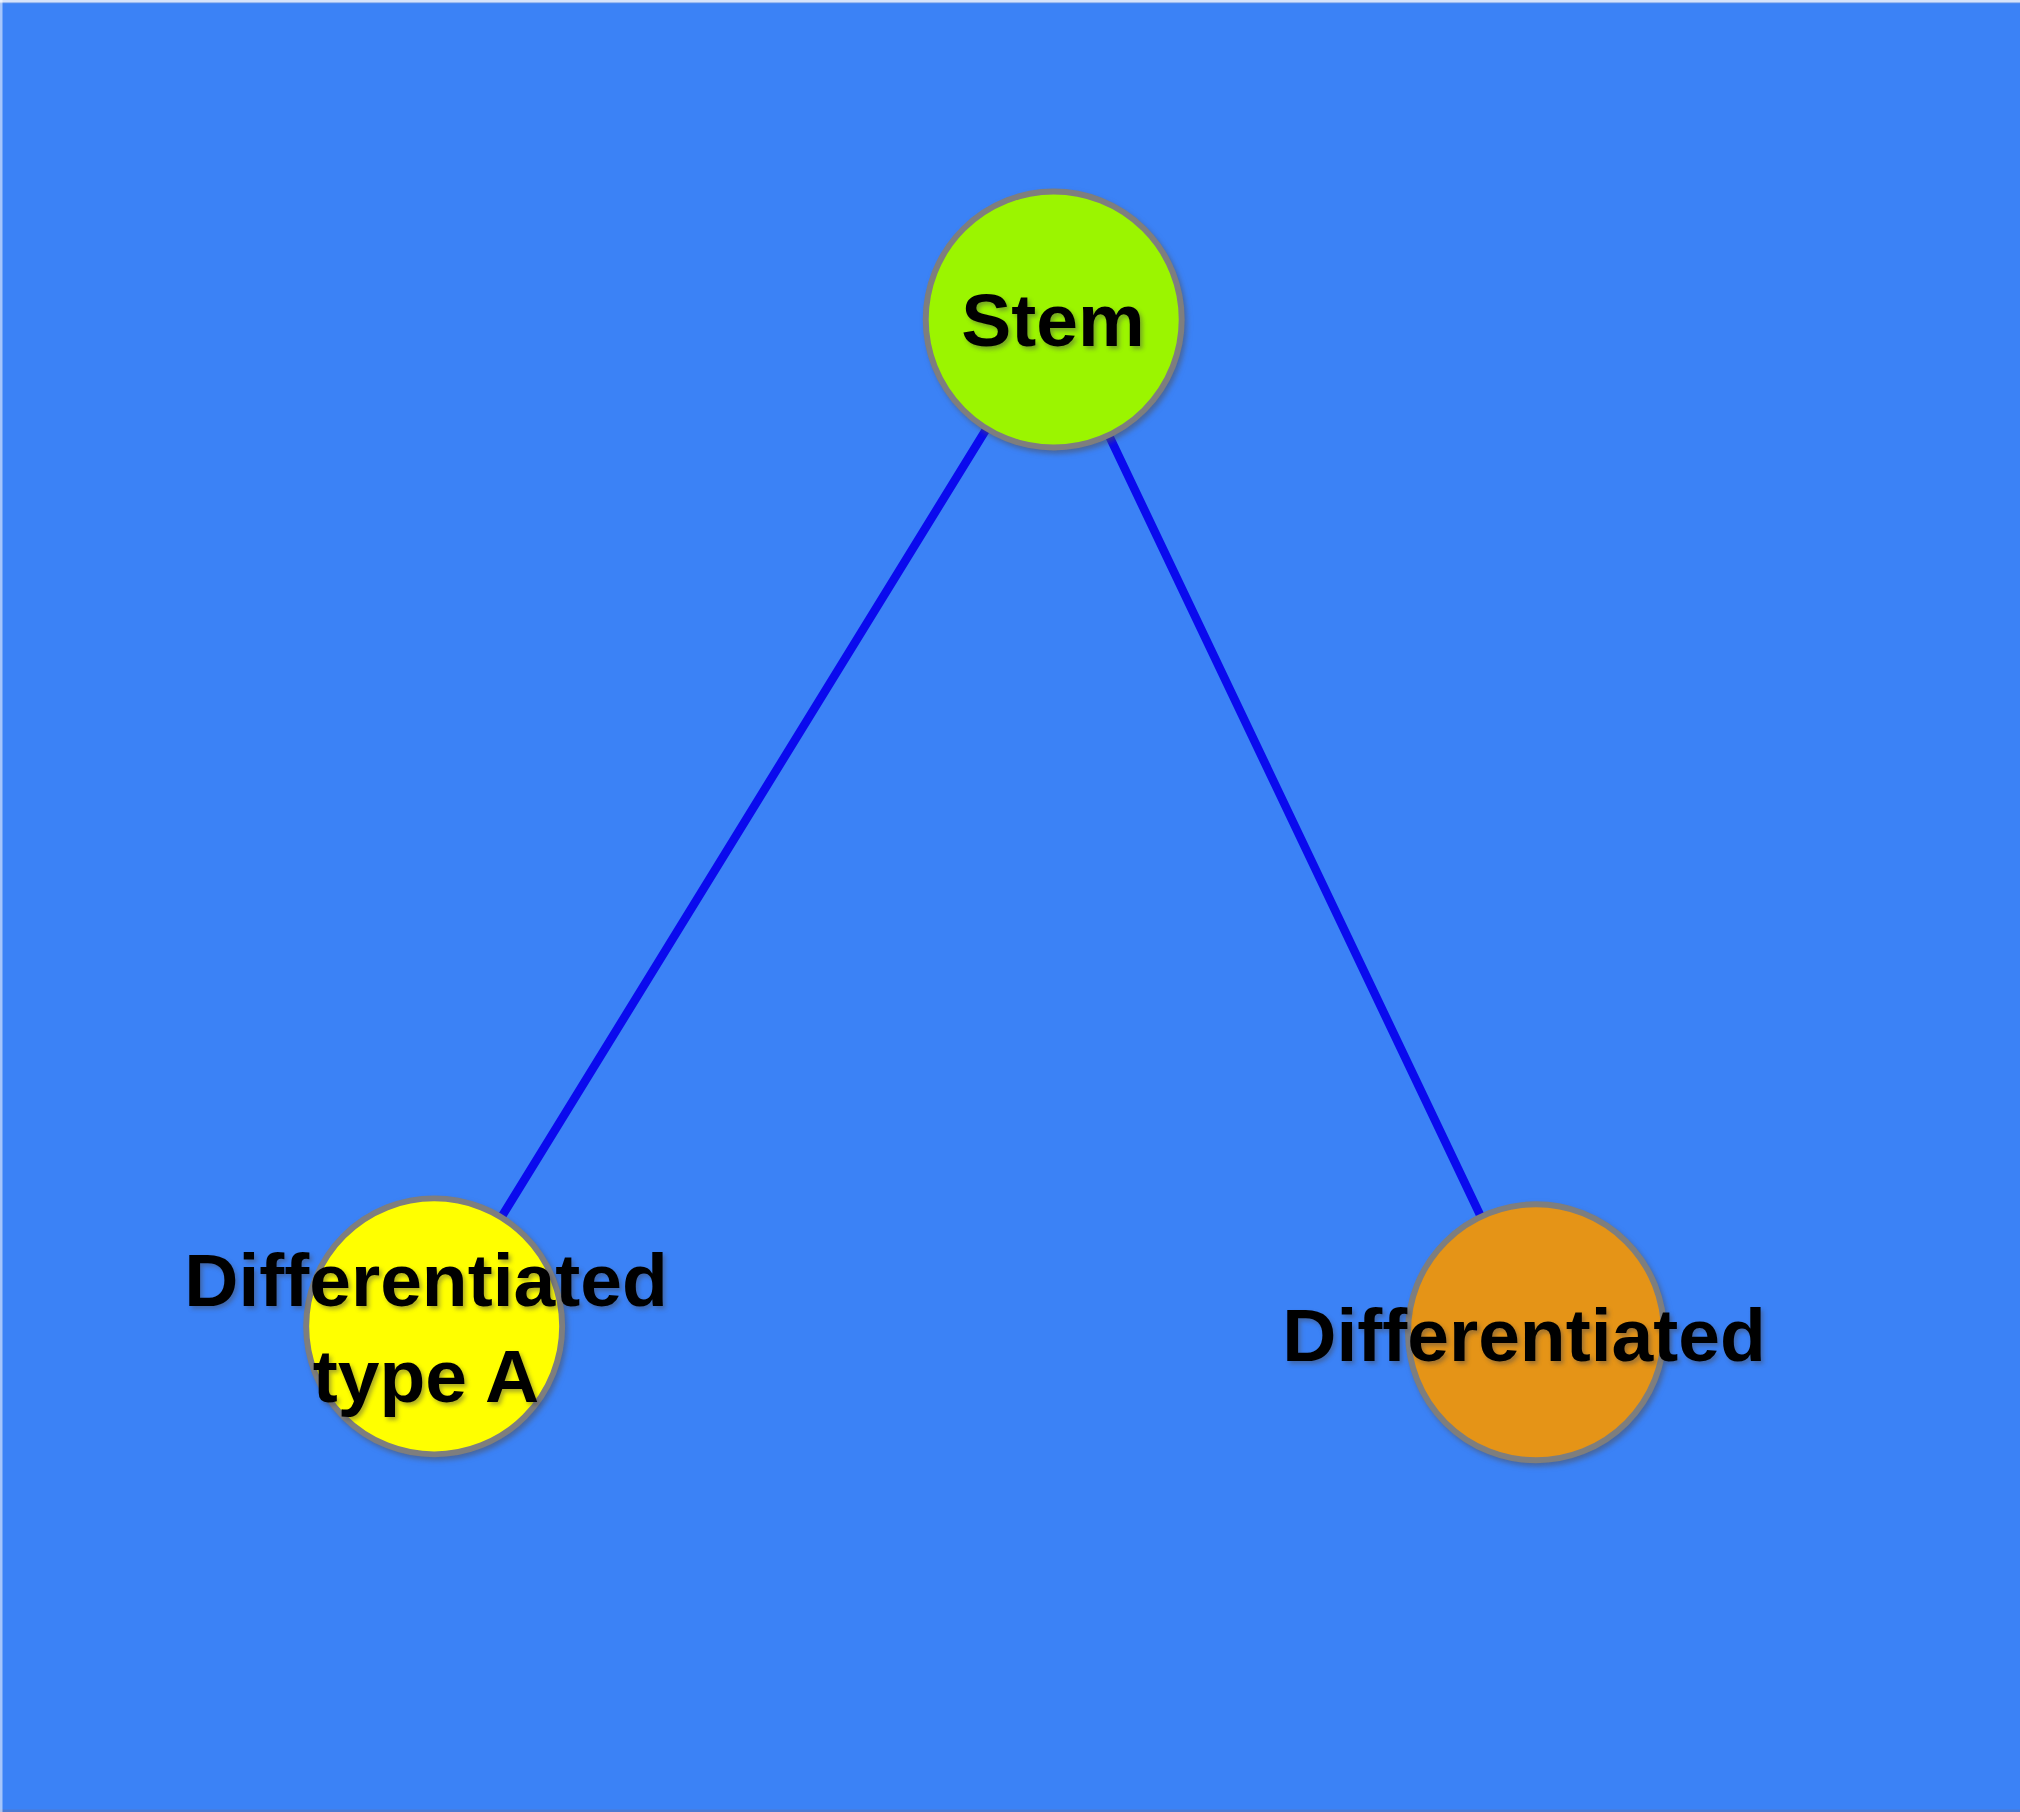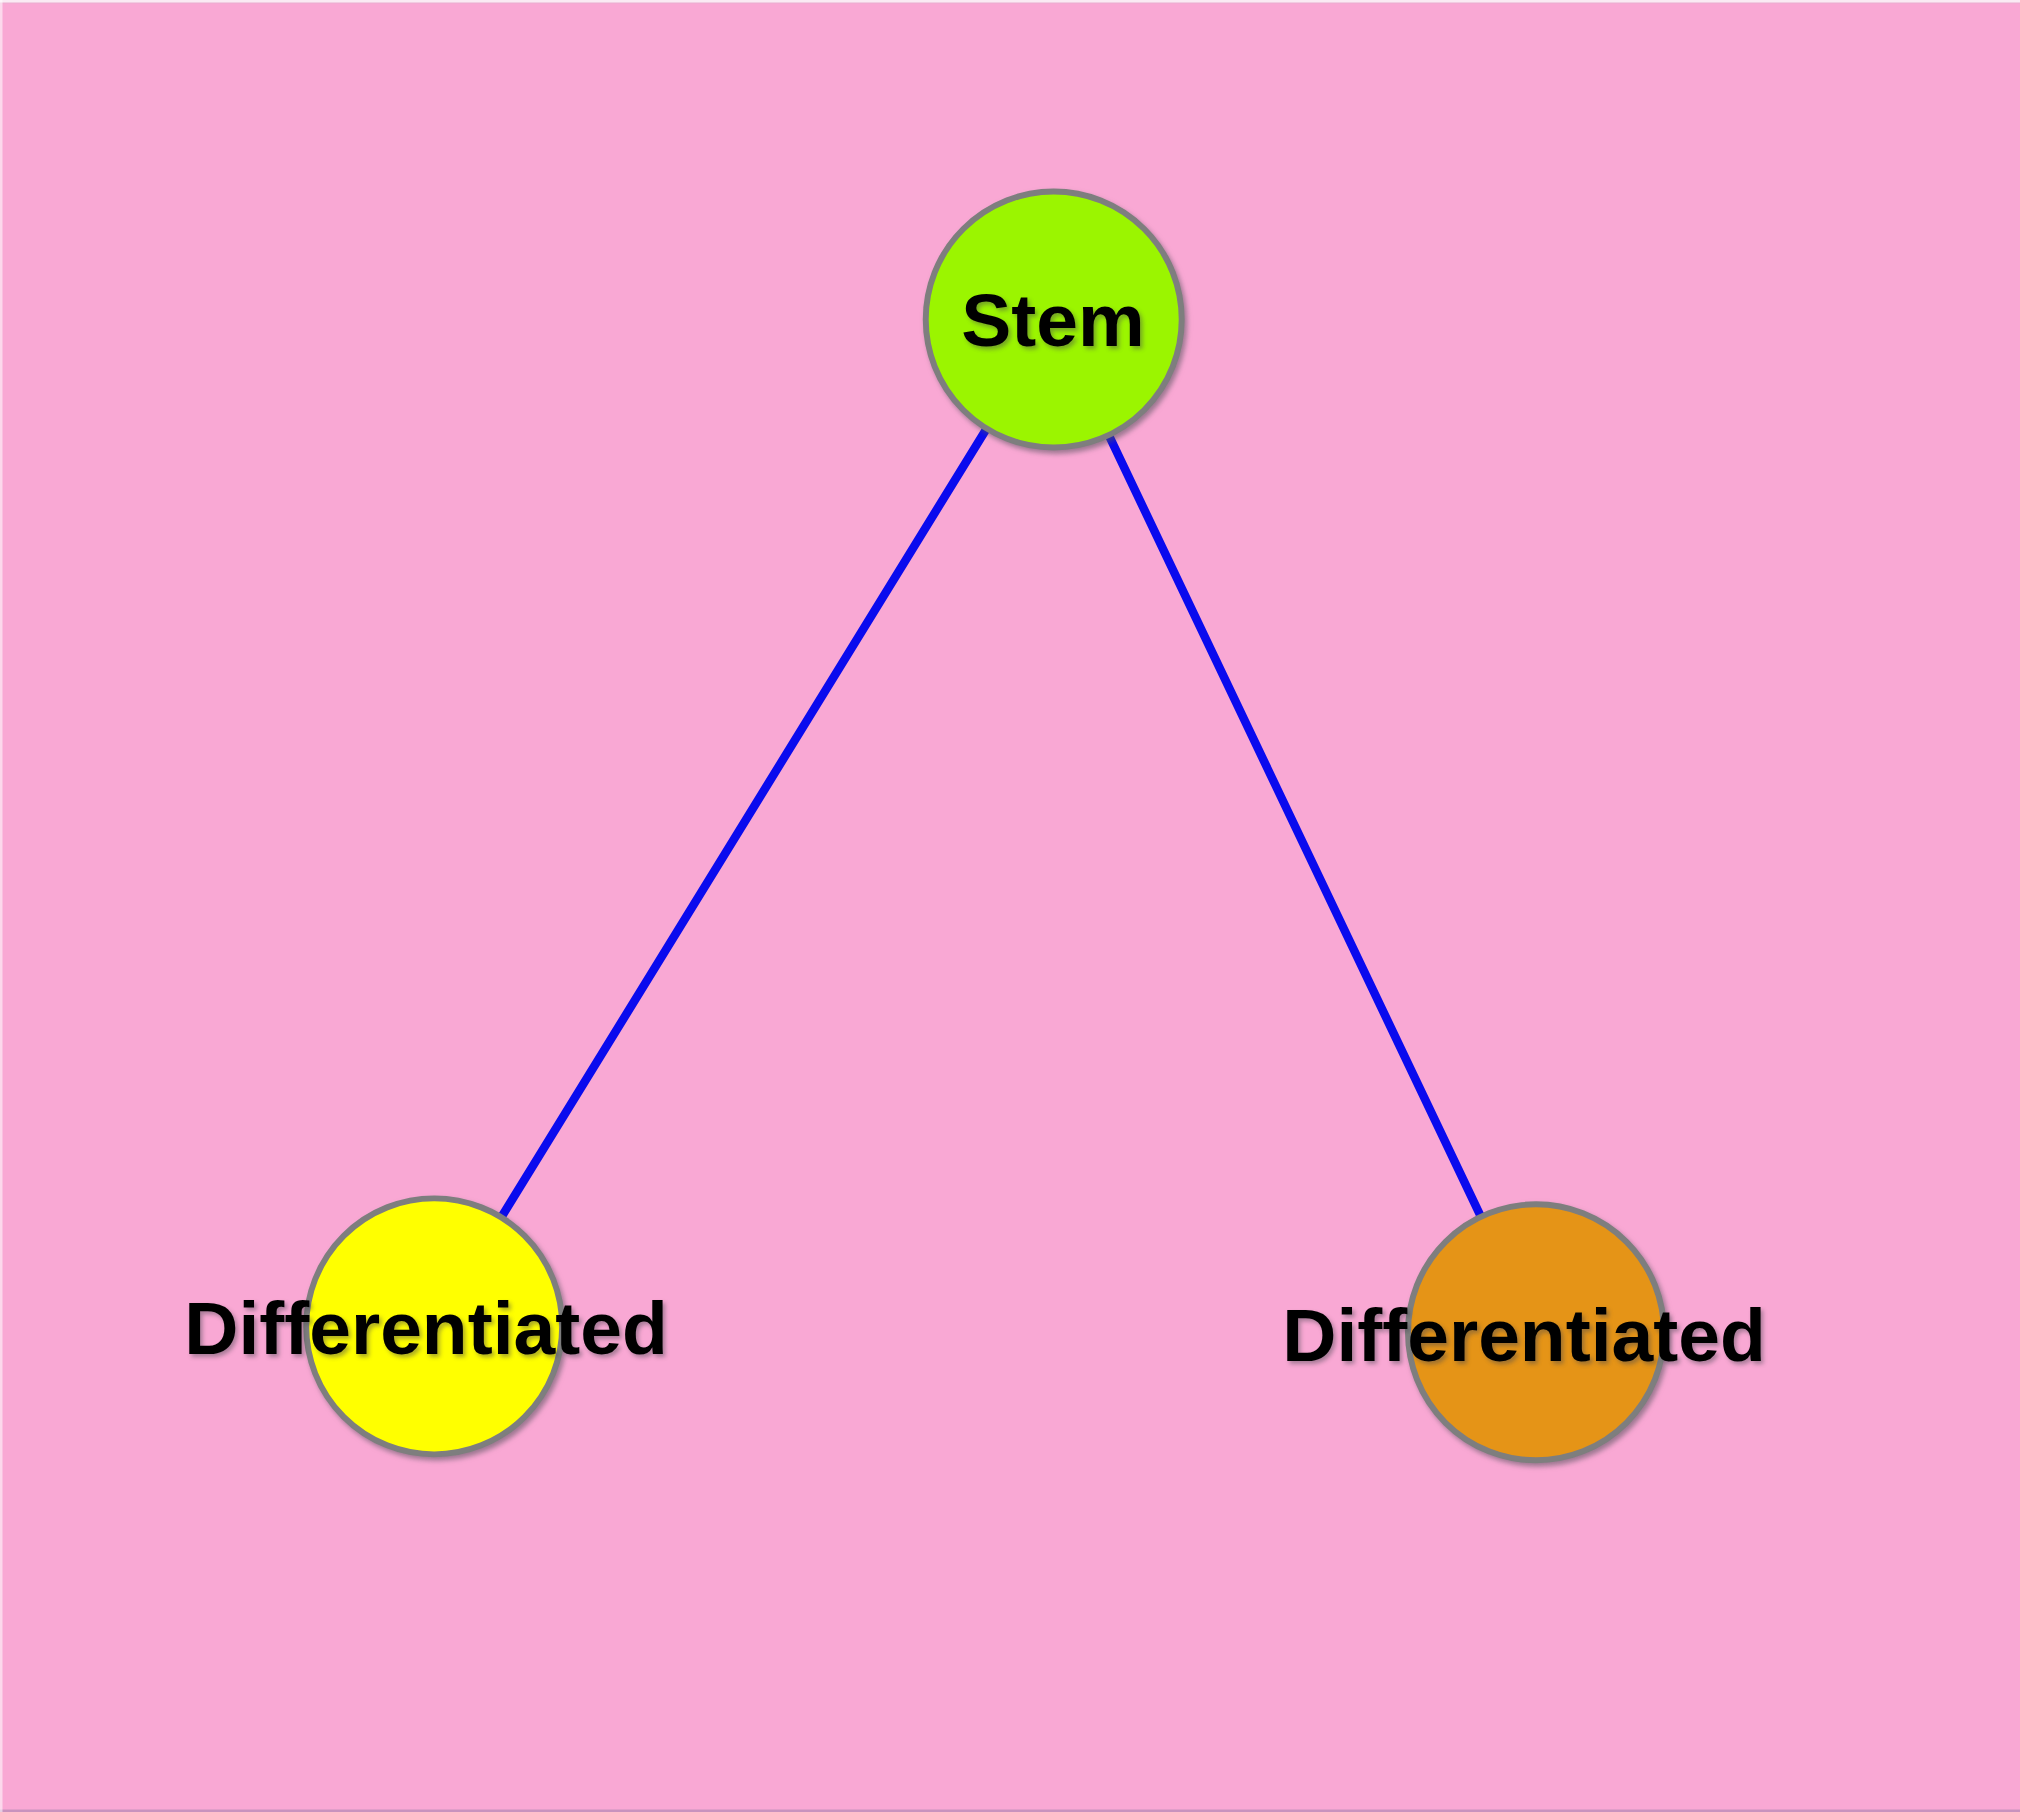--- a/index.html
+++ b/index.html
@@ -4,21 +4,21 @@
 <style>
   html, body {
     margin: 0;
     padding: 0;
     background: #9a9ab0;
   }
   .canvas {
     position: relative;
     width: 2021px;
     height: 1812px;
-    background: #f9a8d4;
+    background: #3b82f6;
     overflow: hidden;
     font-family: "Liberation Sans", sans-serif;
     
     box-shadow: inset 0 2.5px 0 rgba(255,255,255,0.75),
                 inset 2.5px 0 0 rgba(255,255,255,0.55),
                 inset 0 -2.5px 0 rgba(110,110,150,0.35),
                 inset 0 3.4px 0 rgba(190,190,200,0.25);
   }
   .graph-svg {
     position: absolute;
@@ -65,20 +65,21 @@
     <circle class="node" cx="512" cy="1565" r="151" fill="#FFFF00" stroke="#7E7E7E"></circle>
     <circle class="node" cx="1812" cy="1572" r="151" fill="#E59417" stroke="#7E7E7E"></circle>
   </svg>
 
   <div class="node-label" style="left:1053px; top:320px;">
     <span>Stem</span>
   </div>
 
   <div class="node-label" style="left:426px; top:1328px;">
     <span>Differentiated</span>
+    <span>type A</span>
   </div>
 
   <div class="node-label" style="left:1524px; top:1335px;">
     <span>Differentiated</span>
   </div>
 
 </div>
 
 
 </body></html>

